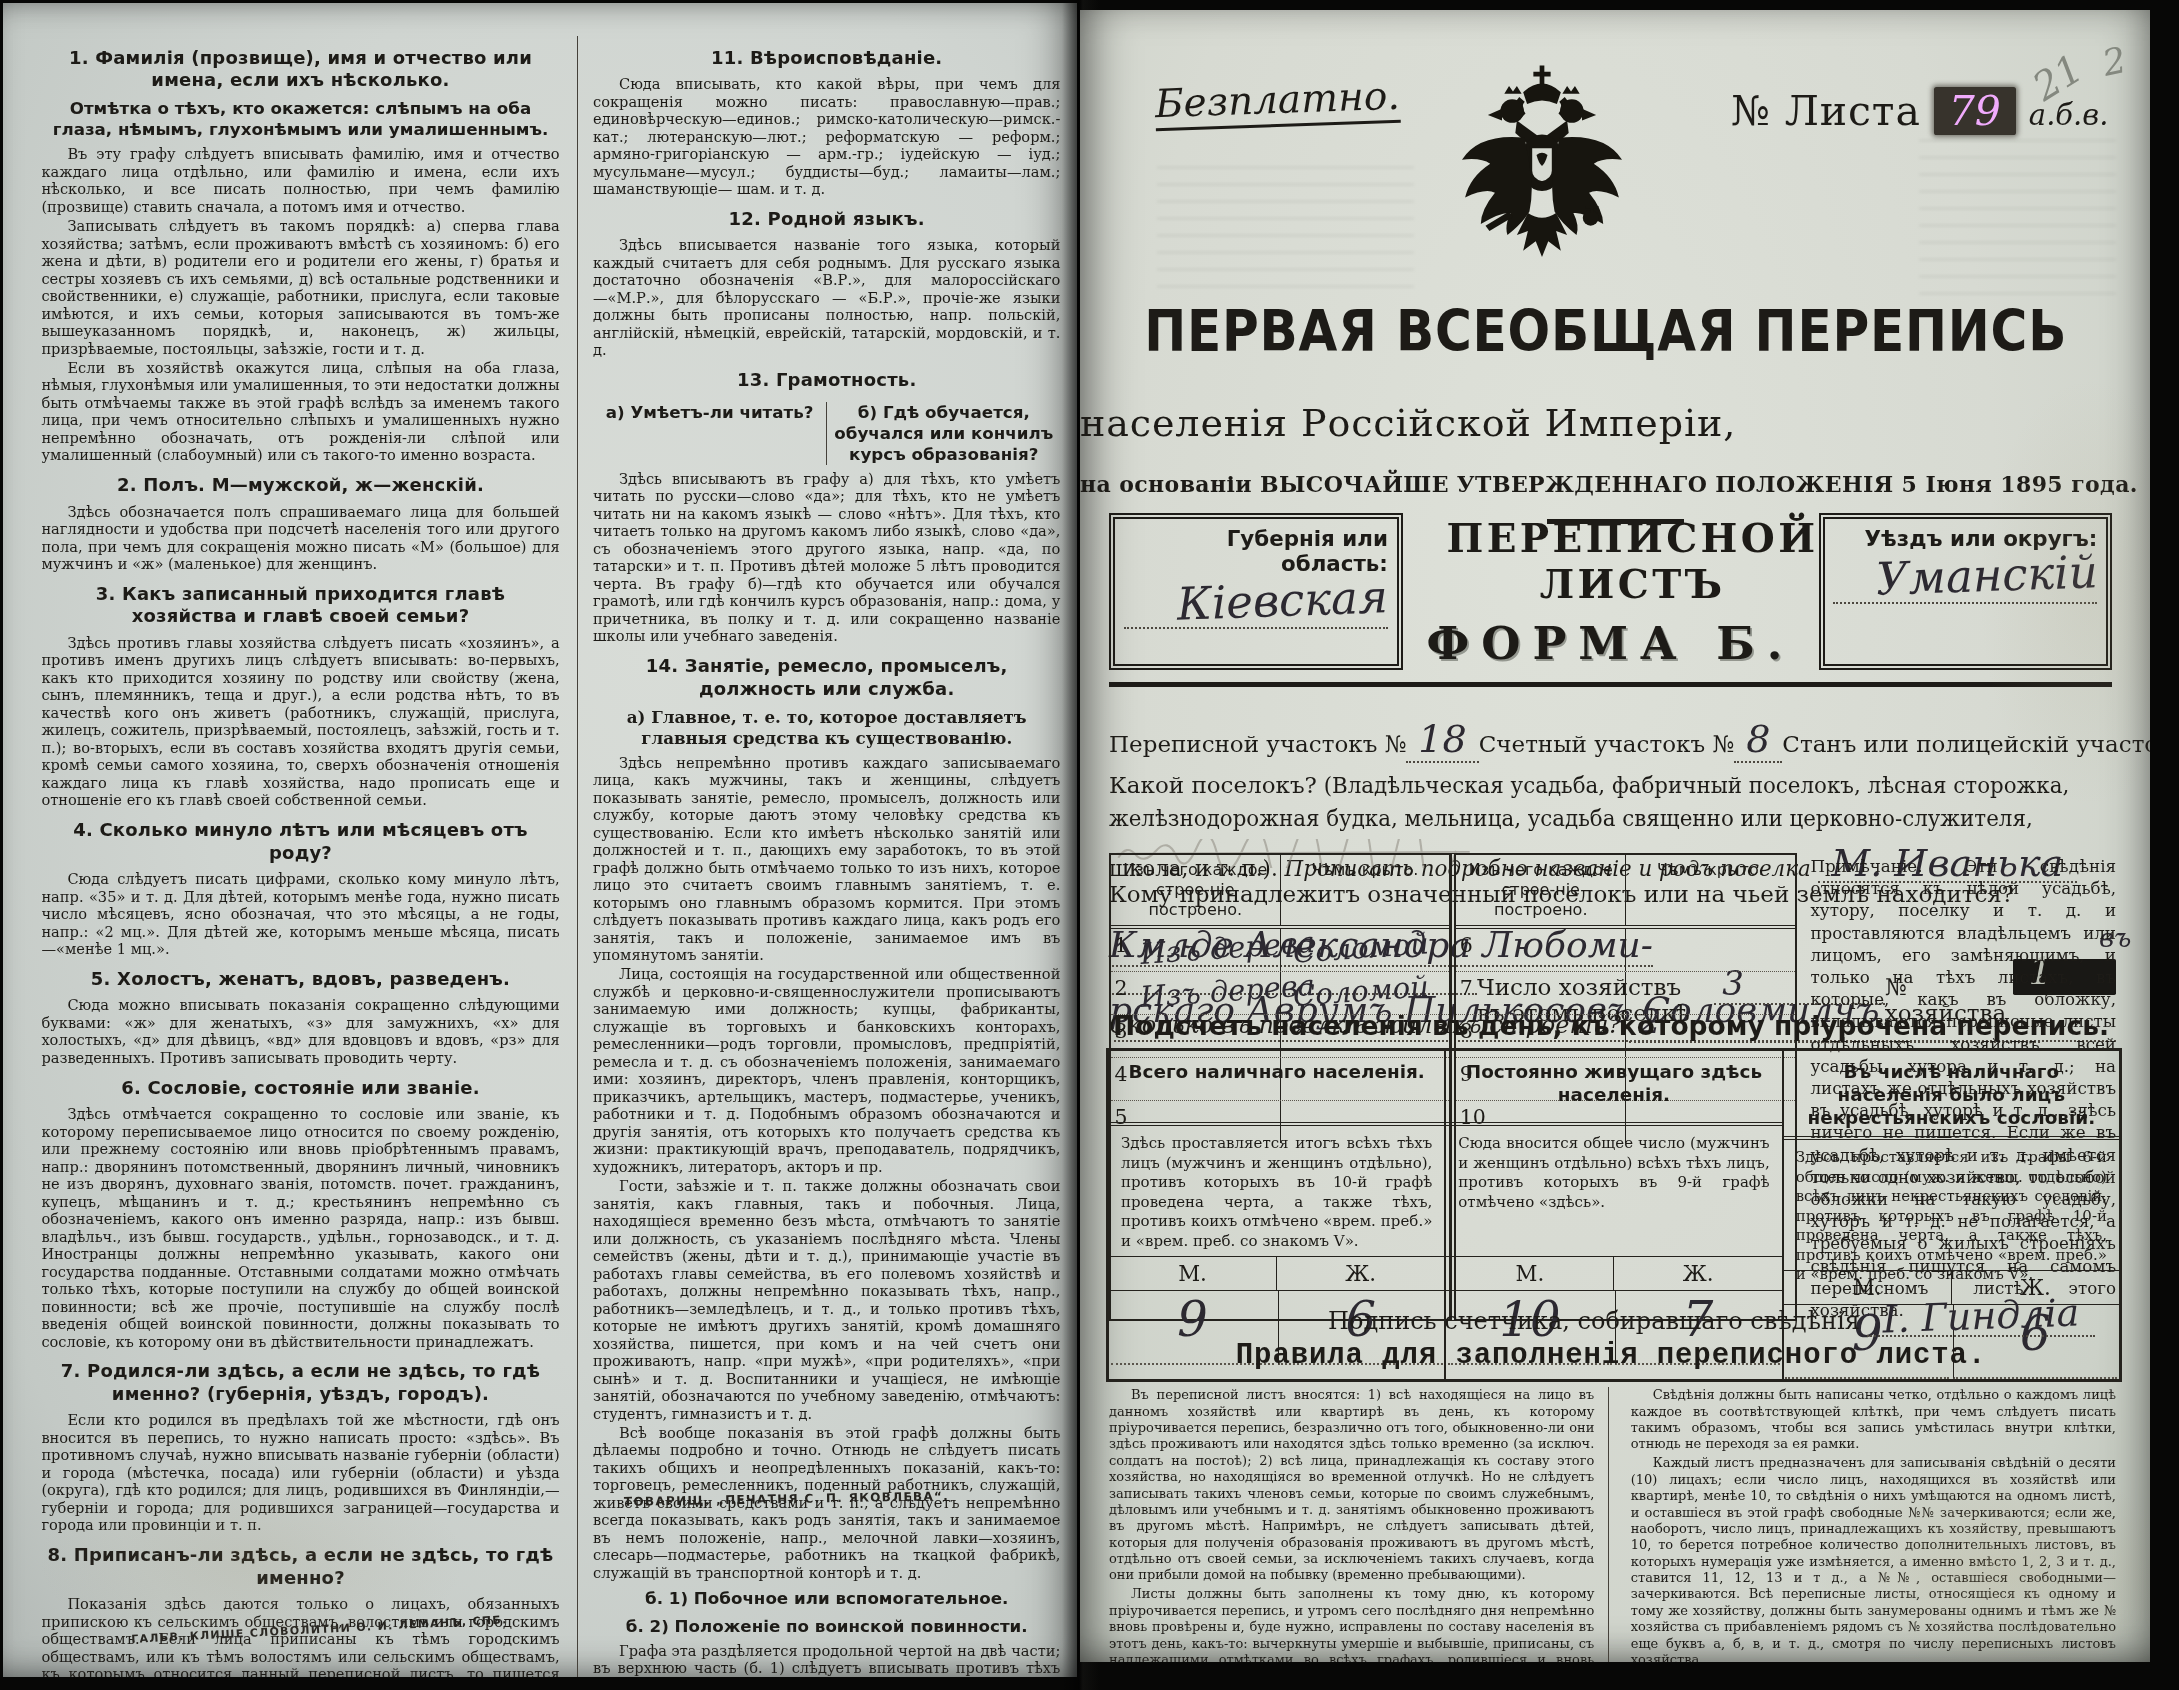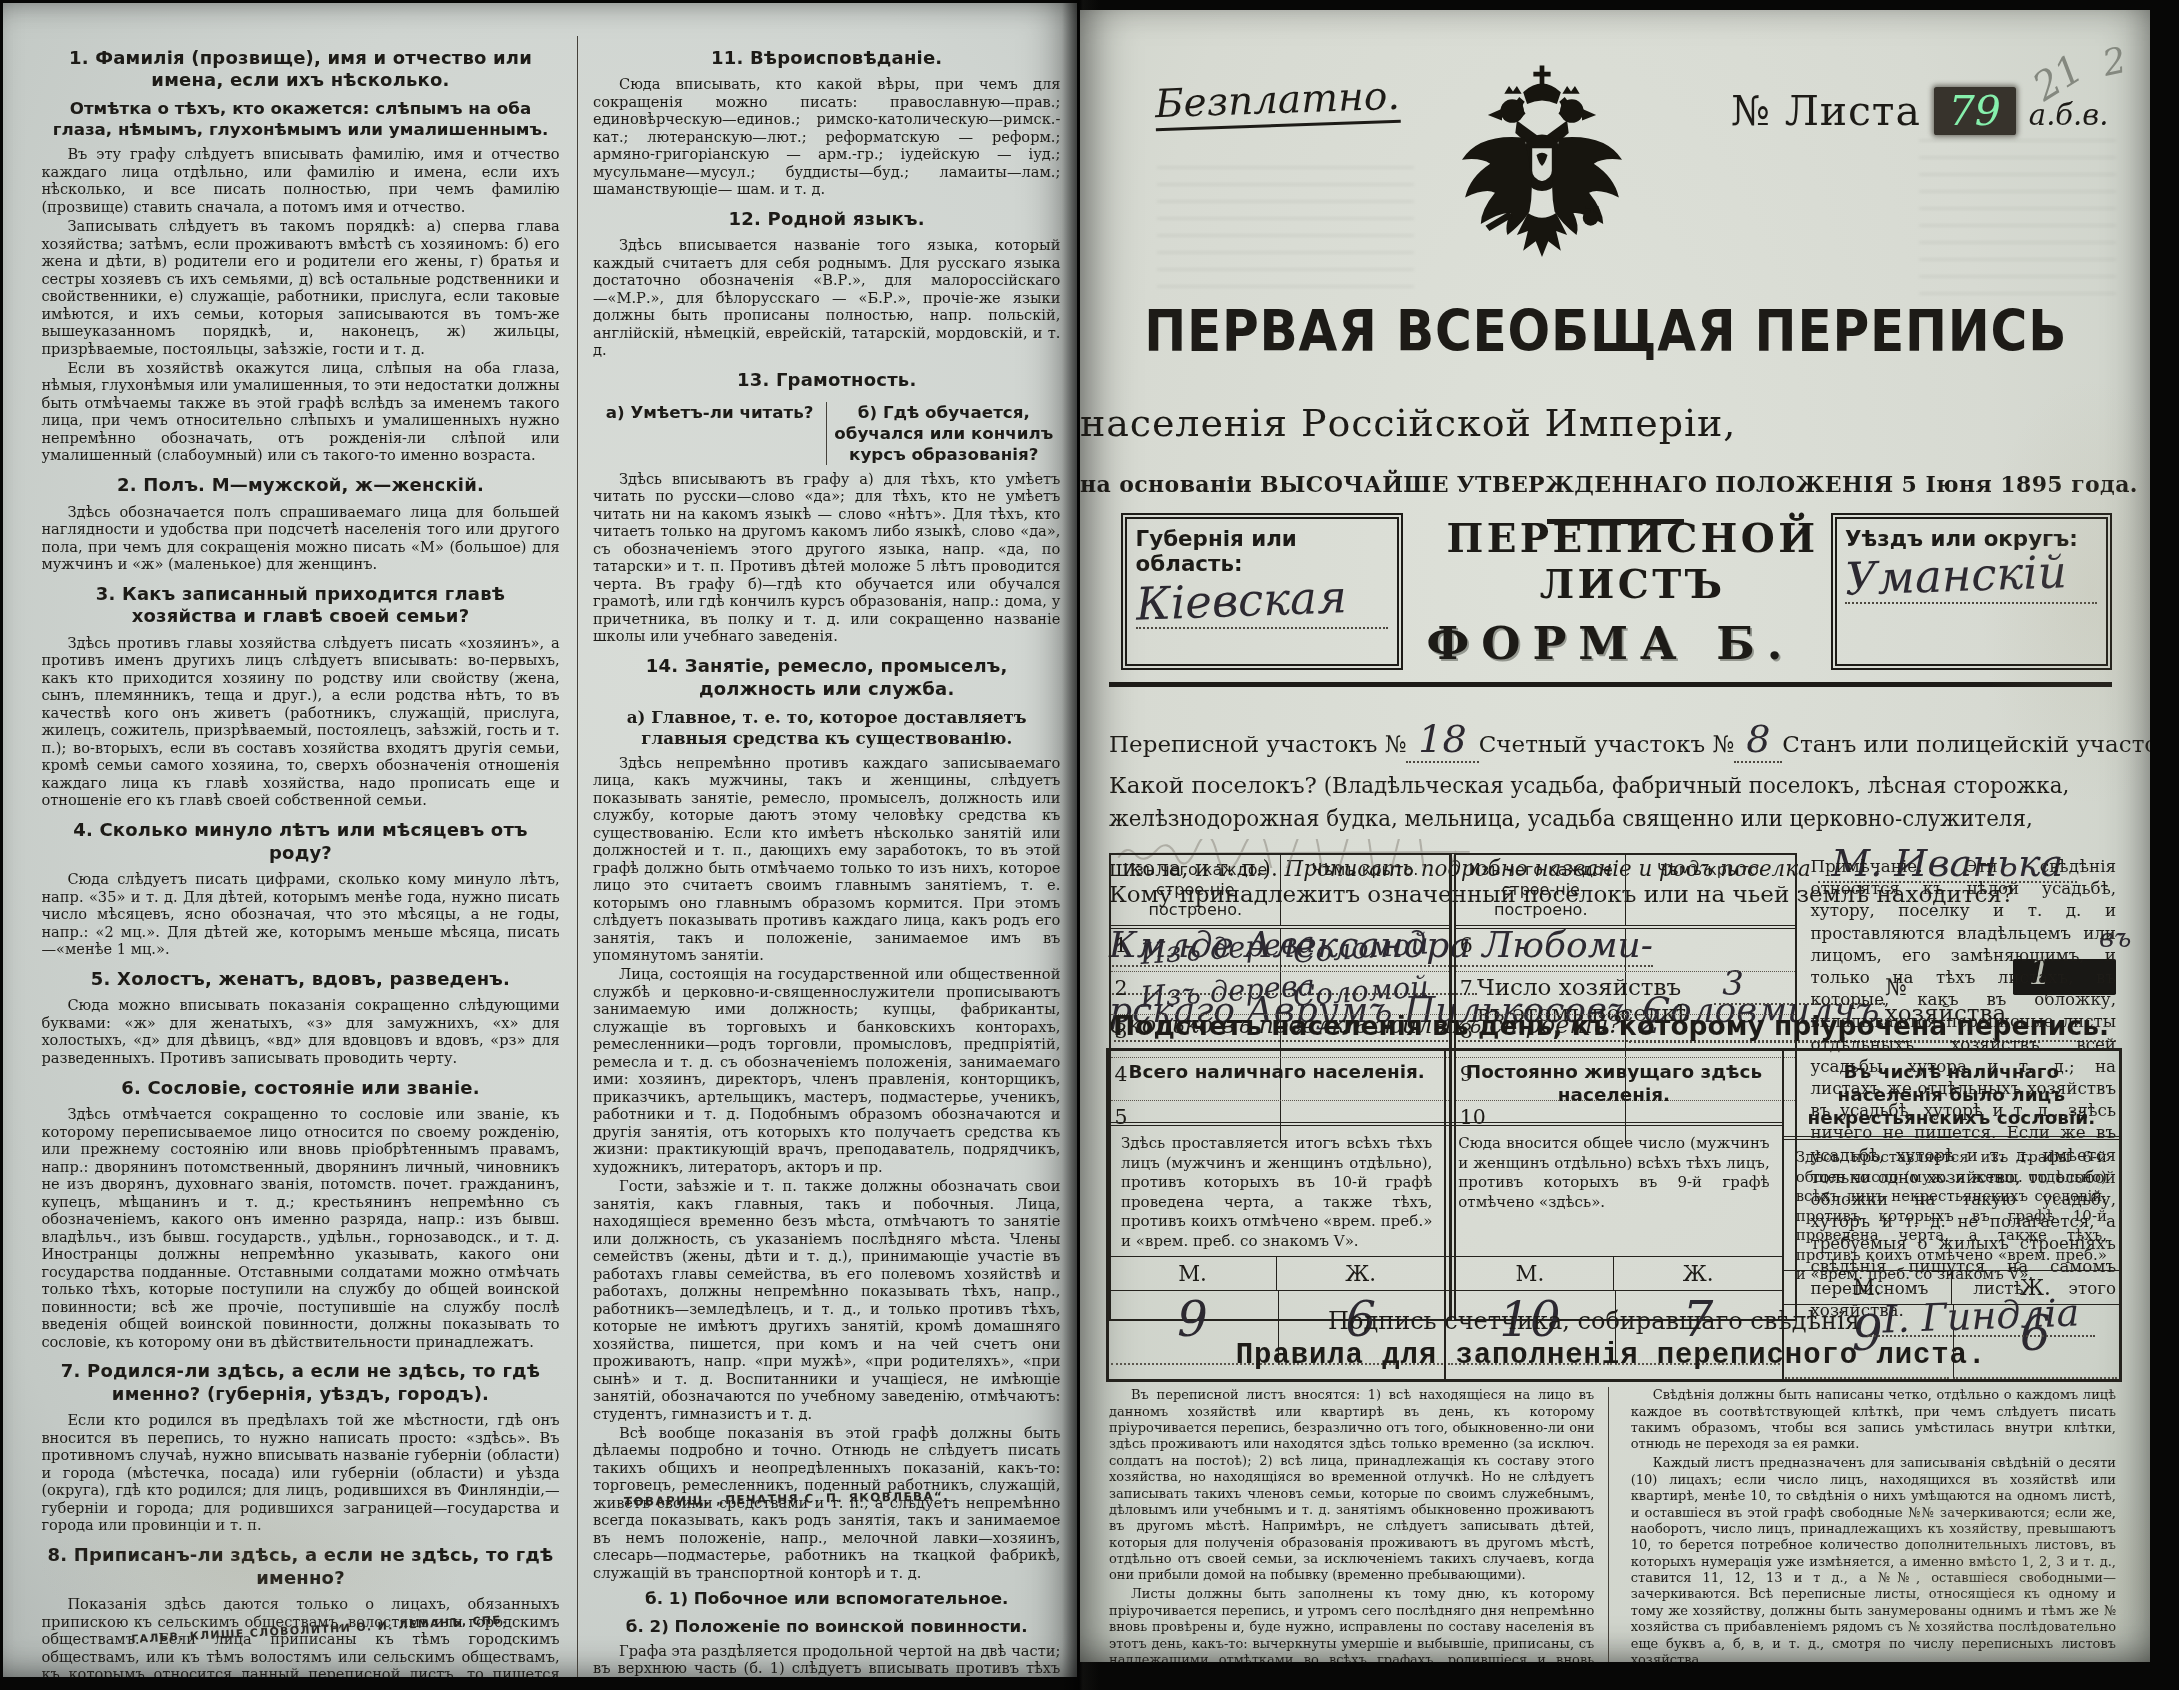--- a/index.html
+++ b/index.html
@@ -30,35 +30,35 @@
   #lfoot-left{left:128px;bottom:41px;transform:rotate(-3deg);}
   #lfoot-right{right:128px;bottom:171px;transform:rotate(-1deg);font-size:12px;}
 
   
   .rp-inner{position:absolute;left:0;top:0;width:100%;height:100%;}
   #bezplatno{position:absolute;left:75px;top:67px;font-size:39px;font-style:italic;border-bottom:3.4px solid #1d1b17;padding-bottom:1.7px;transform:rotate(-2deg);}
   #eagle{position:absolute;left:360px;top:48px;width:204px;height:216px;}
   #sheetno{position:absolute;left:651px;top:77px;font-size:41px;white-space:nowrap;}
   #sheetno .no-label{letter-spacing:0.9px;}
   .smudge{display:inline-block;position:relative;background:#37332c;color:#17140f;min-width:82px;text-align:center;border-radius:2.6px;box-shadow:0 0 5.1px 1.7px rgba(55,51,44,.6);}
-  .smudge .hw{color:#86efac;}
+  .smudge .hw{color:#f0abfc;}
   #sheetno .suffix{font-style:italic;font-size:29px;}
   .pencil{position:absolute;color:#84887f;font-style:italic;font-family:"DejaVu Serif",serif;}
   #pencil-21{right:67px;top:45px;font-size:39px;transform:rotate(-32deg);}
   #pencil-2{right:24px;top:31px;font-size:36px;transform:rotate(-12deg);}
   .ghost{position:absolute;opacity:.07;filter:blur(1.7px);background:repeating-linear-gradient(0deg,transparent 0 13.7px,#5d6158 13.7px 17px);pointer-events:none;}
 
   #rtitle{position:absolute;left:0;top:288px;width:100%;}
   #rtitle .t1{font-size:57px;font-weight:bold;font-family:"DejaVu Sans",sans-serif;letter-spacing:0.9px;transform:scaleX(.88);transform-origin:center;white-space:nowrap;}
   #rtitle .t2{font-size:38px;margin-top:37px;letter-spacing:0.9px;}
   #rtitle .t3{font-size:22px;margin-top:26px;font-weight:bold;letter-spacing:0.4px;}
   #rtitle .trule{width:137px;height:4.3px;background:#1d1b17;margin:22px auto 0;}
 
   #hdr-row{position:absolute;left:29px;top:503px;width:1003px;display:flex;align-items:stretch;border-bottom:5.1px solid #1d1b17;padding-bottom:12px;}
-  .hbox{width:276px;border:6px double #1d1b17;padding:6.8px 8.6px 3.4px;text-align:left;margin-left:12px;}
+  .hbox{width:276px;border:6px double #1d1b17;padding:6.8px 8.6px 3.4px;text-align:right;}
   .hbox .hlabel{font-weight:bold;font-size:21.4px;font-family:"DejaVu Sans",sans-serif;}
   .hcenter{flex:1;text-align:center;padding-top:1.7px;}
   .hcenter .f1{font-size:39px;font-weight:bold;letter-spacing:3.4px;margin-left:44px;}
   .hcenter .f2{font-size:45px;font-weight:bold;letter-spacing:12px;margin-top:10.3px;text-shadow:1.7px 1.7px 0 rgba(90,92,85,.55);}
   .hw{font-family:"DejaVu Serif",serif;font-style:italic;color:#2c2931;}
   .hbox .hw{font-size:45px;display:inline-block;transform:rotate(-2deg);line-height:1.1;}
   .dotline{border-bottom:2.6px dotted #4c473f;}
 
   .rline{position:absolute;left:29px;width:1007px;font-size:23px;}
   #precinct{top:707px;display:flex;align-items:baseline;white-space:nowrap;}

